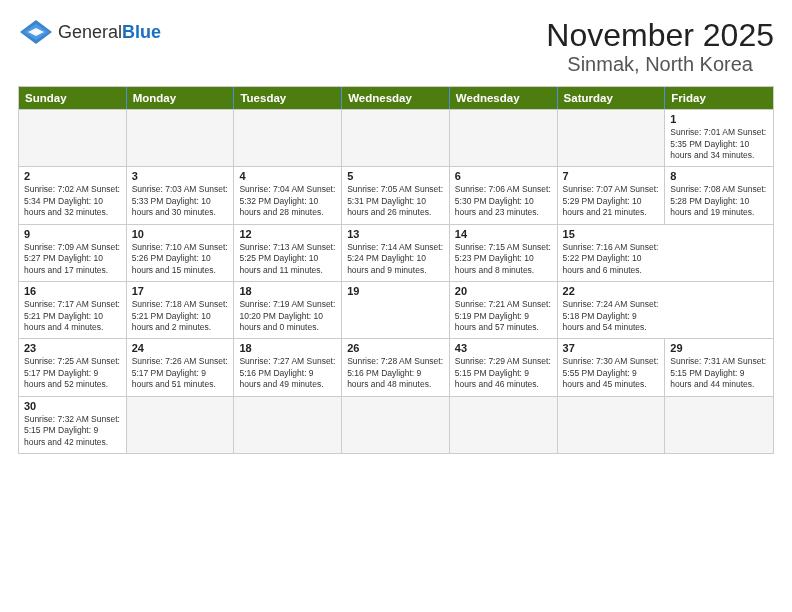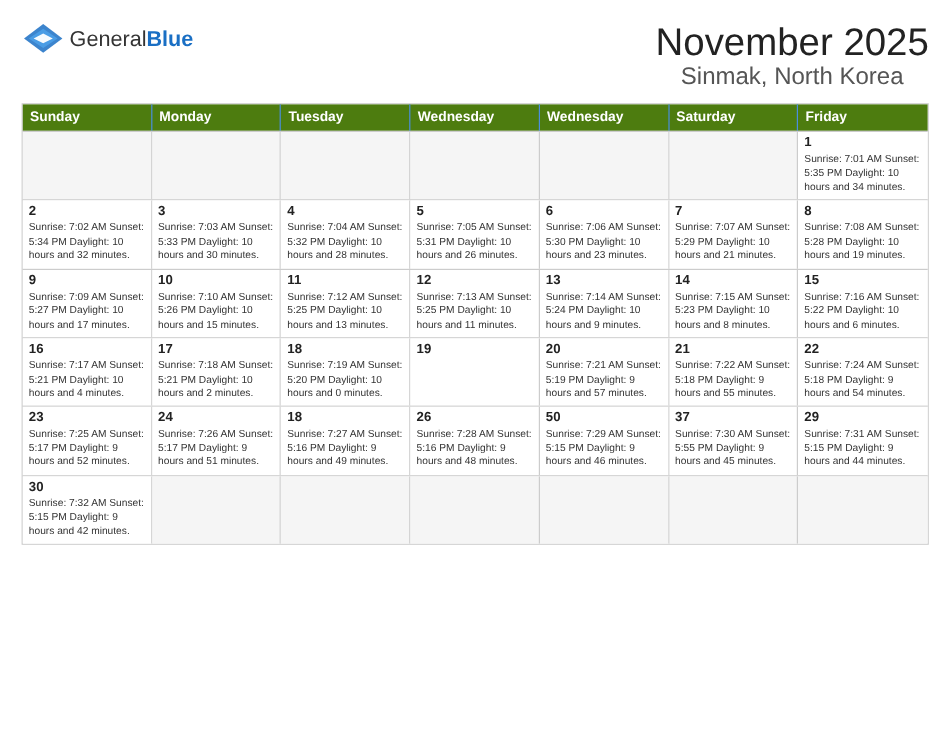--- a/index.html
+++ b/index.html
@@ -196,26 +196,20 @@
 Sunset: 5:27 PM
 Daylight: 10 hours and 17 minutes.</div>
           </div>
           <div class="cell">
             <div class="cell-day">10</div>
             <div class="cell-info">Sunrise: 7:10 AM
 Sunset: 5:26 PM
 Daylight: 10 hours and 15 minutes.</div>
           </div>
           <div class="cell">
-            <div class="cell-day">11</div>
-            <div class="cell-info">Sunrise: 7:12 AM
-Sunset: 5:25 PM
-Daylight: 10 hours and 13 minutes.</div>
-          </div>
-          <div class="cell">
             <div class="cell-day">12</div>
             <div class="cell-info">Sunrise: 7:13 AM
 Sunset: 5:25 PM
 Daylight: 10 hours and 11 minutes.</div>
           </div>
           <div class="cell">
             <div class="cell-day">13</div>
             <div class="cell-info">Sunrise: 7:14 AM
 Sunset: 5:24 PM
 Daylight: 10 hours and 9 minutes.</div>
@@ -242,39 +236,33 @@
           </div>
           <div class="cell">
             <div class="cell-day">17</div>
             <div class="cell-info">Sunrise: 7:18 AM
 Sunset: 5:21 PM
 Daylight: 10 hours and 2 minutes.</div>
           </div>
           <div class="cell">
             <div class="cell-day">18</div>
             <div class="cell-info">Sunrise: 7:19 AM
-Sunset: 5:20 PM
+Sunset: 10:20 PM
 Daylight: 10 hours and 0 minutes.</div>
           </div>
           <div class="cell">
             <div class="cell-day">19</div>
           </div>
           <div class="cell">
             <div class="cell-day">20</div>
             <div class="cell-info">Sunrise: 7:21 AM
 Sunset: 5:19 PM
 Daylight: 9 hours and 57 minutes.</div>
           </div>
           <div class="cell">
-            <div class="cell-day">21</div>
-            <div class="cell-info">Sunrise: 7:22 AM
-Sunset: 5:18 PM
-Daylight: 9 hours and 55 minutes.</div>
-          </div>
-          <div class="cell">
             <div class="cell-day">22</div>
             <div class="cell-info">Sunrise: 7:24 AM
 Sunset: 5:18 PM
 Daylight: 9 hours and 54 minutes.</div>
           </div>
         </div>
         <div class="week">
           <div class="cell">
             <div class="cell-day">23</div>
             <div class="cell-info">Sunrise: 7:25 AM
@@ -293,21 +281,21 @@
 Sunset: 5:16 PM
 Daylight: 9 hours and 49 minutes.</div>
           </div>
           <div class="cell">
             <div class="cell-day">26</div>
             <div class="cell-info">Sunrise: 7:28 AM
 Sunset: 5:16 PM
 Daylight: 9 hours and 48 minutes.</div>
           </div>
           <div class="cell">
-            <div class="cell-day">50</div>
+            <div class="cell-day">43</div>
             <div class="cell-info">Sunrise: 7:29 AM
 Sunset: 5:15 PM
 Daylight: 9 hours and 46 minutes.</div>
           </div>
           <div class="cell">
             <div class="cell-day">37</div>
             <div class="cell-info">Sunrise: 7:30 AM
 Sunset: 5:55 PM
 Daylight: 9 hours and 45 minutes.</div>
           </div>

